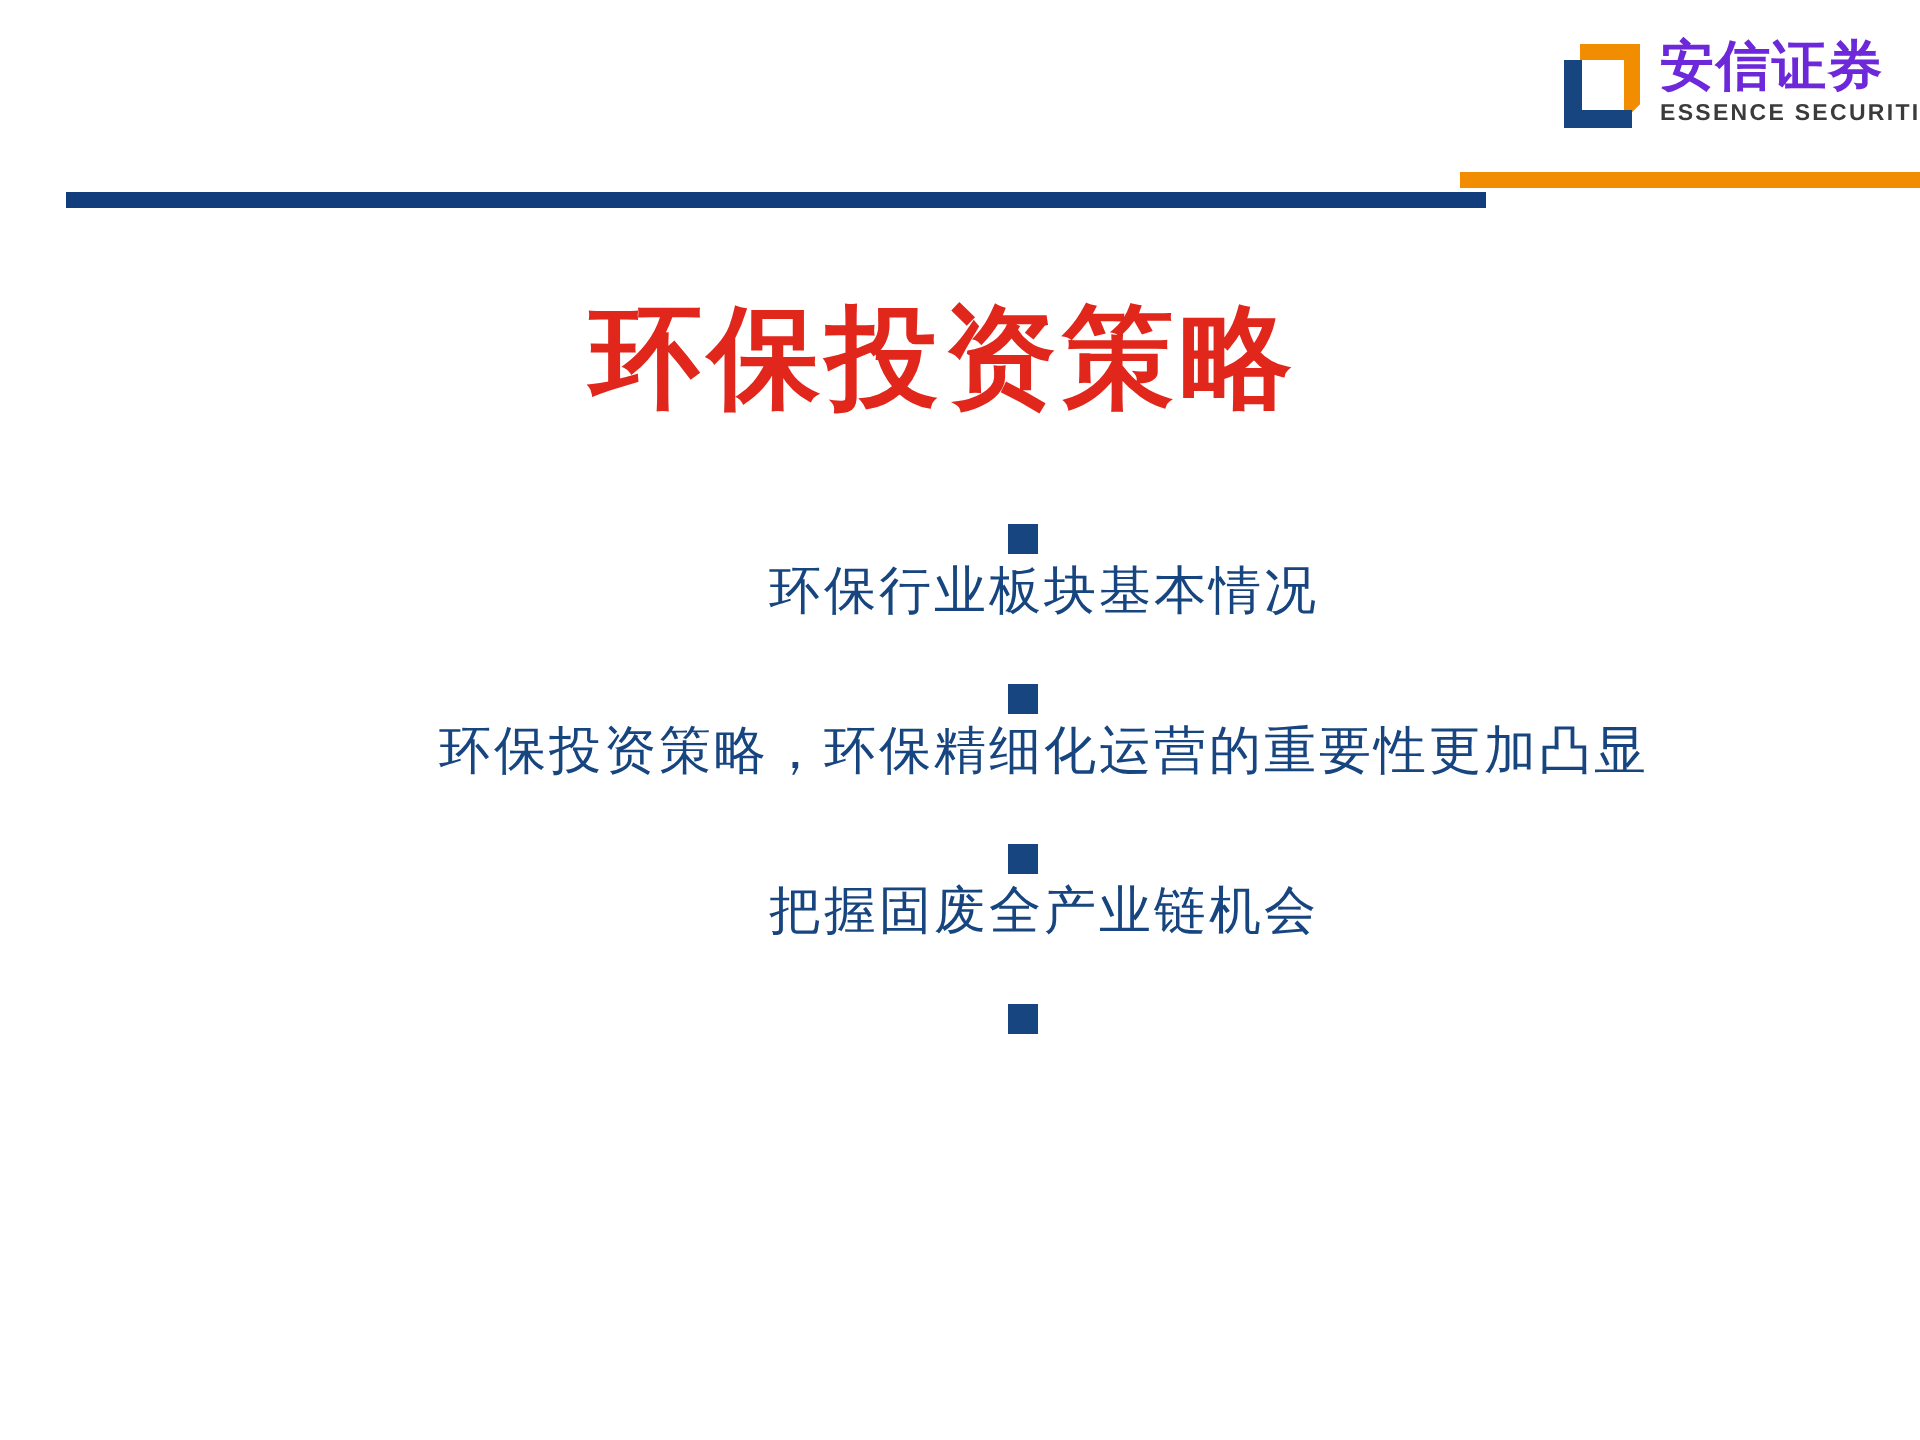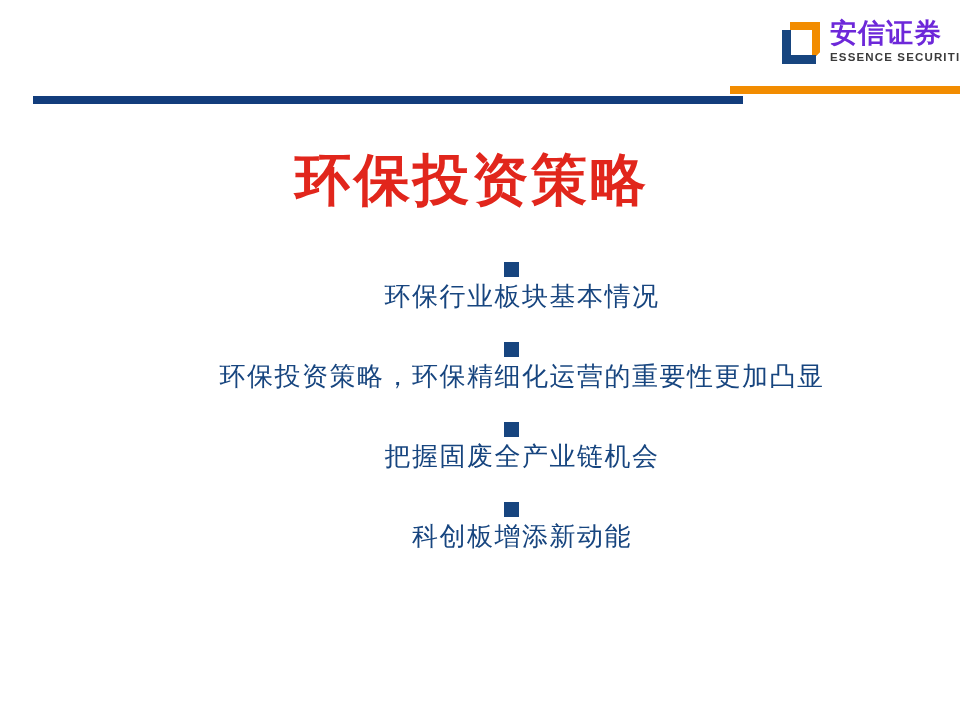--- a/index.html
+++ b/index.html
@@ -171,18 +171,17 @@
     </div>
 
 
     <div class="bullet-row">
       <span class="bullet-square"></span>
       <span class="bullet-text">把握固废全产业链机会</span>
     </div>
 
     <div class="bullet-row">
       <span class="bullet-square"></span>
-      <span class="bullet-text">科创板增添新动能</span>
     </div>
 
   </div>
 
 </div>
 
 </body></html>

